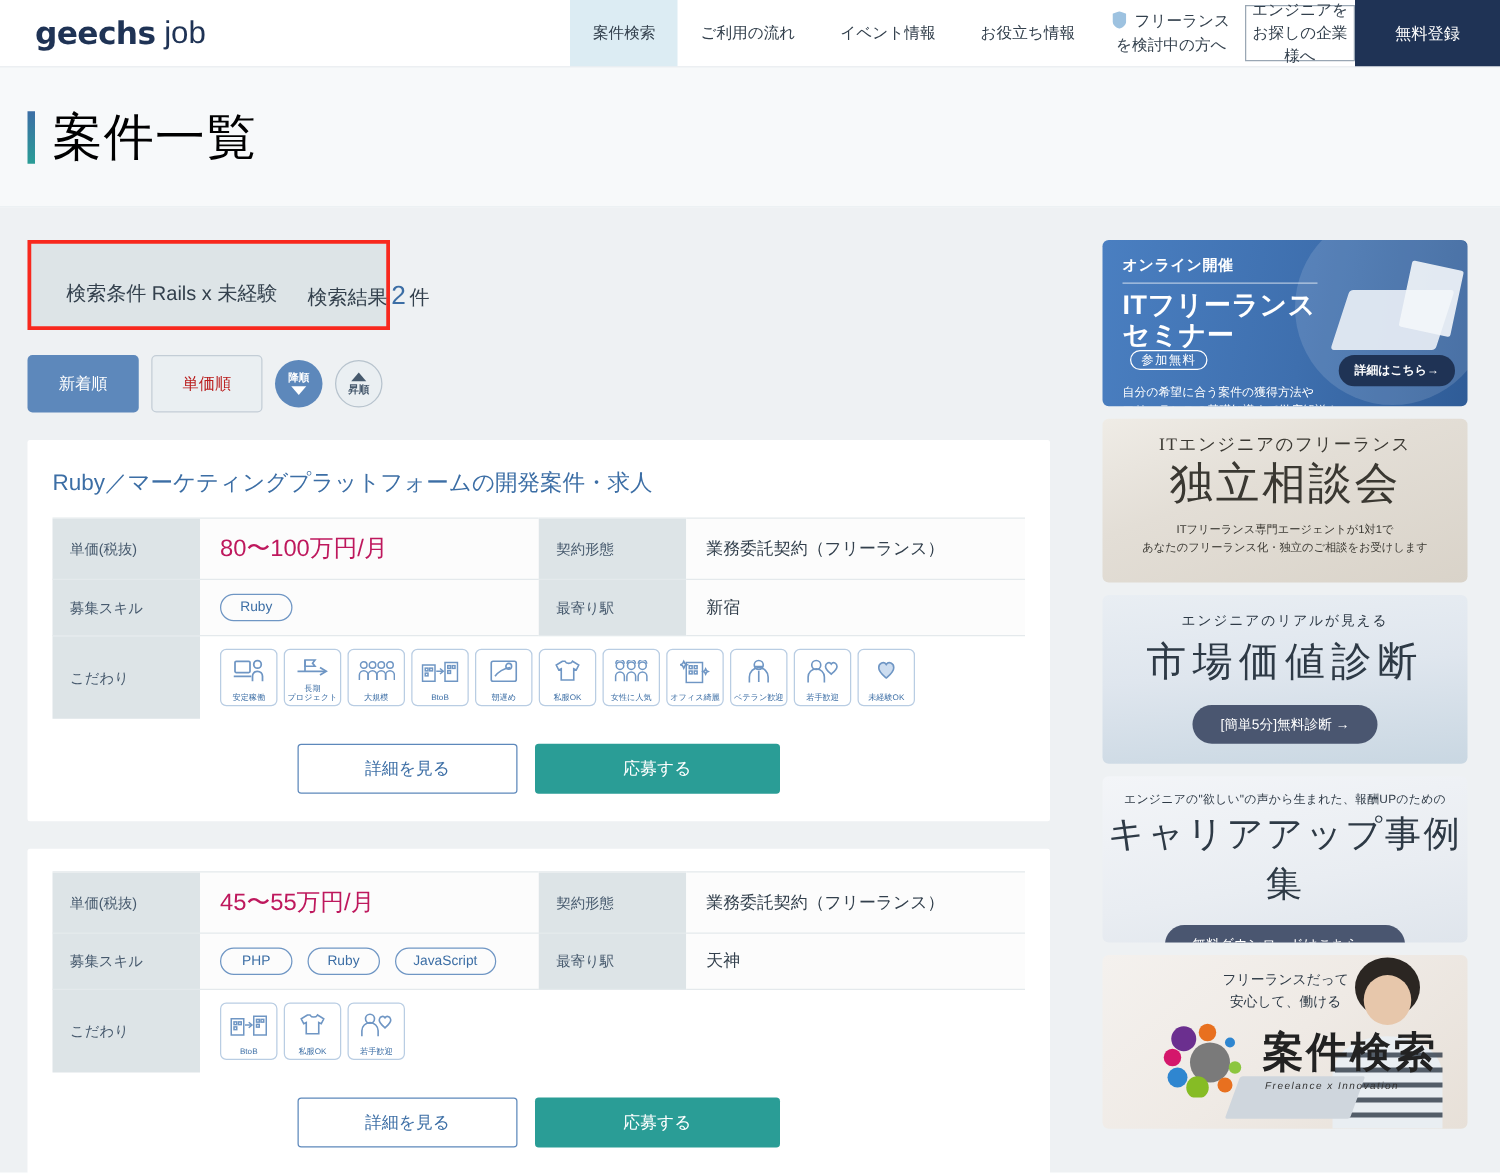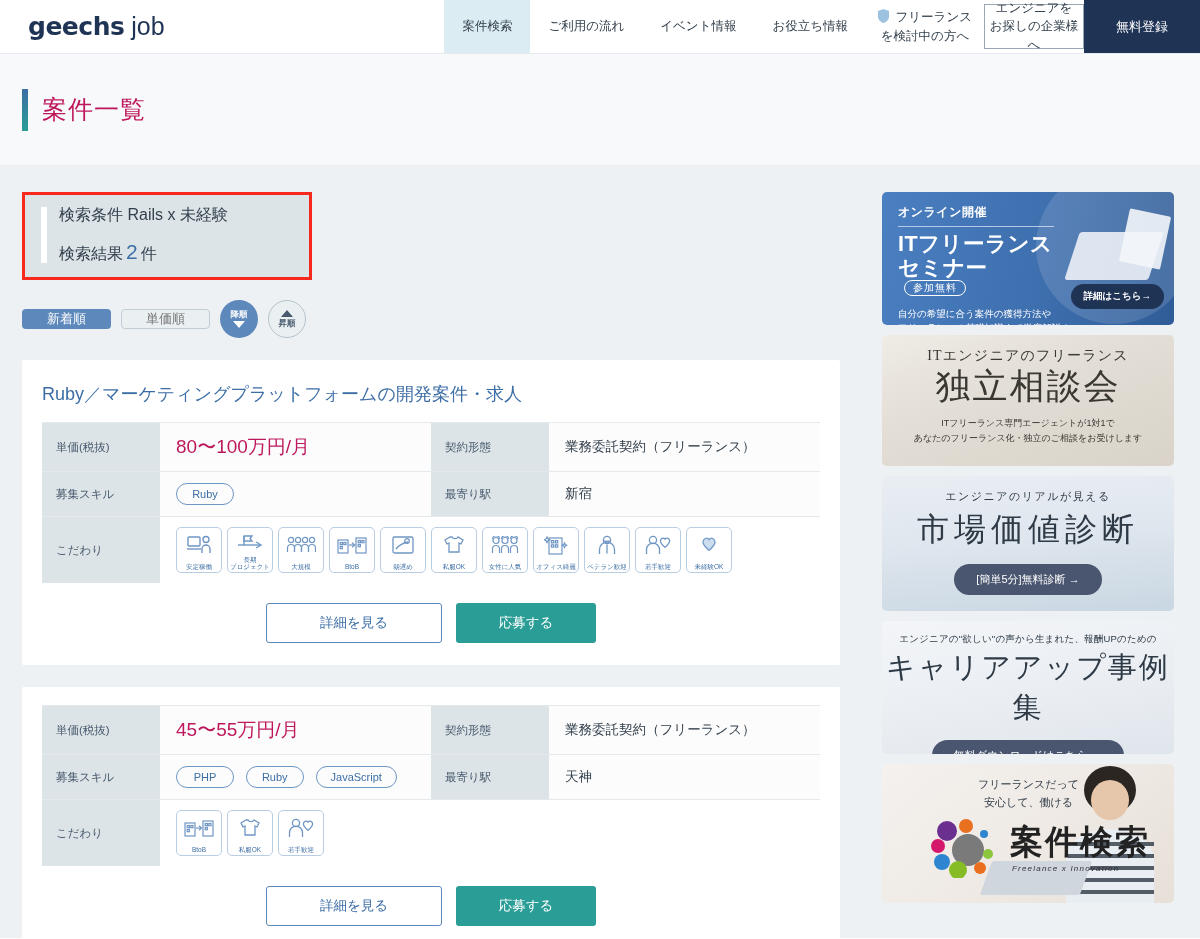--- a/index.html
+++ b/index.html
@@ -42,21 +42,21 @@
     font-size: 12.5px; color: #33404d;
     cursor: pointer; white-space: nowrap;
   }
   .nav-item.active { background: #dcecf3; }
   .nav-item.with-icon { padding: 0 12px; }
   .nav-two { display: flex; flex-direction: column; align-items: center; line-height: 1.45; }
   .shield-ico { width: 11px; height: 14px; display:inline-block; vertical-align: -2px; margin-right: 3px; }
   .nav-box {
     display: flex; align-items: center; justify-content: center;
     border: 1px solid #9aa7b4;
-    width: 100px; margin: 4px 0;
+    width: 88px; margin: 4px 0;
     font-size: 12.5px; color: #33404d; cursor: pointer;
     text-align: center; line-height: 1.45;
   }
   .nav-cta {
     display: flex; align-items: center; justify-content: center;
     background: #1f3355; color: #ffffff;
     width: 116px; font-size: 13px; cursor: pointer;
   }
 
   
@@ -64,21 +64,21 @@
     height: 112px; width: 1200px;
     background: #f7f9fa;
     display: flex; align-items: center;
     border-bottom: 1px solid #e9eef1;
   }
   .title-wrap { display: flex; align-items: center; padding-left: 22px; }
   .title-bar {
     width: 6px; height: 42px; margin-right: 14px;
     background: linear-gradient(180deg, #3c6ea5 0%, #2a9d96 100%);
   }
-  .page-title { font-size: 25px; color: #be185d; font-weight: 400; letter-spacing: 1px; }
+  .page-title { font-size: 40px; color: #000000; font-weight: 400; letter-spacing: 1px; }
 
   
   .body-area {
     width: 1200px; height: 772px;
     background: #eef1f3;
     display: flex; align-items: flex-start;
     padding-top: 26px;
     position: relative;
   }
   .main-col { width: 848px; margin-left: 22px; }
@@ -87,33 +87,33 @@
   
   .search-summary {
     border: 3px solid #f8281e;
     background: #dde4e7;
     width: 290px;
     padding: 10px 0 12px 0;
     display: flex;
     position: relative;
   }
   .summary-bar { width: 6px; background: #ffffff; margin: 2px 12px 2px 16px; }
-  .summary-lines { display: flex; flex-direction: column; gap: 14px; }
+  .summary-lines { display: flex; flex-direction: row; gap: 24px; margin-top: 20px; }
   .summary-line { font-size: 16px; color: #33404d; white-space: nowrap; }
   .summary-num { color: #3c6ea5; font-size: 21px; margin: 0 3px; }
 
   
   .sort-row { display: flex; align-items: center; gap: 10px; margin-top: 20px; }
   .sort-btn {
-    width: 89px; height: 20px; border-radius: 4px;
+    width: 89px; height: 46px; border-radius: 4px;
     display: flex; align-items: center; justify-content: center;
     font-size: 13px; cursor: pointer;
   }
   .sort-btn.primary { background: #5d88bb; color: #ffffff; }
-  .sort-btn.ghost { background: #eaeff2; color: #737373; border: 1px solid #c3cdd6; }
+  .sort-btn.ghost { background: #eaeff2; color: #b91c1c; border: 1px solid #c3cdd6; }
   .dir-btn {
     width: 38px; height: 38px; border-radius: 50%;
     display: flex; flex-direction: column; align-items: center; justify-content: center;
     font-size: 8.5px; cursor: pointer; line-height: 1.05; font-weight: bold;
   }
   .dir-btn.filled { background: #5d88bb; color: #ffffff; }
   .dir-btn.outline { background: #eaeff2; color: #46596d; border: 1px solid #b7c3cd; }
   .tri { width: 0; height: 0; }
   .tri.down { border-left: 6px solid transparent; border-right: 6px solid transparent; border-top: 7px solid #ffffff; margin-top: 2px; }
   .tri.up { border-left: 6px solid transparent; border-right: 6px solid transparent; border-bottom: 7px solid #46596d; margin-bottom: 2px; }
@@ -152,21 +152,21 @@
   .ico-art { flex: 1; display: flex; align-items: center; justify-content: center; }
   .ico-lbl { font-size: 6.5px; color: #3c6ea5; line-height: 1.08; text-align: center; white-space: pre-line; }
 
   .card-actions { display: flex; justify-content: center; gap: 14px; margin-top: 20px; }
   .btn-outline {
     width: 176px; height: 40px; border: 1px solid #5d88bb; background: #ffffff;
     color: #3c6ea5; font-size: 13.5px; border-radius: 3px;
     display: flex; align-items: center; justify-content: center; cursor: pointer;
   }
   .btn-teal {
-    width: 140px; height: 40px; background: #2a9d96; color: #ffffff;
+    width: 196px; height: 40px; background: #2a9d96; color: #ffffff;
     font-size: 13.5px; border-radius: 3px;
     display: flex; align-items: center; justify-content: center; cursor: pointer;
   }
 
   
   .banner { width: 292px; border-radius: 5px; overflow: hidden; margin-bottom: 10px; cursor: pointer; position: relative; }
 
   .bn1 { height: 133px; background: linear-gradient(100deg,#4a7fc1 0%, #3e6fae 55%, #2f5c97 100%); color:#fff; }
   .bn1 .inner { padding: 12px 0 0 16px; position: relative; z-index: 2; }
   .bn1 .l1 { font-size: 12px; font-weight: 700; letter-spacing: .5px; }

